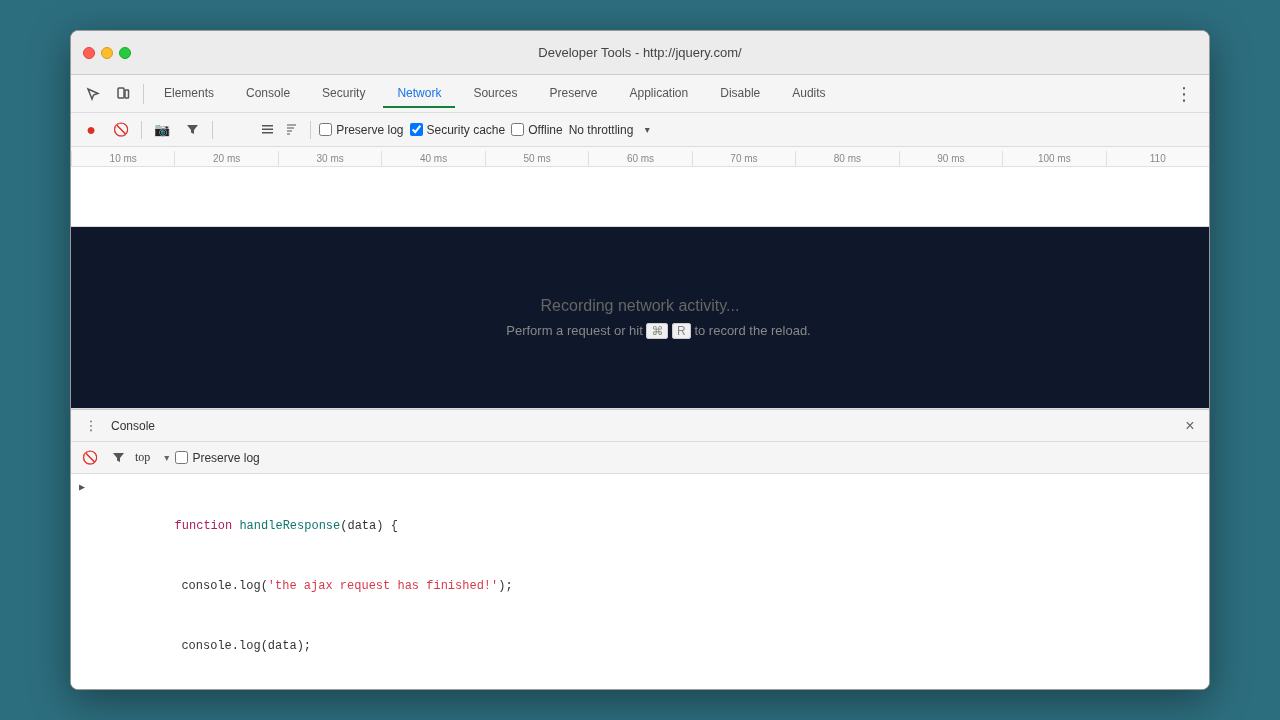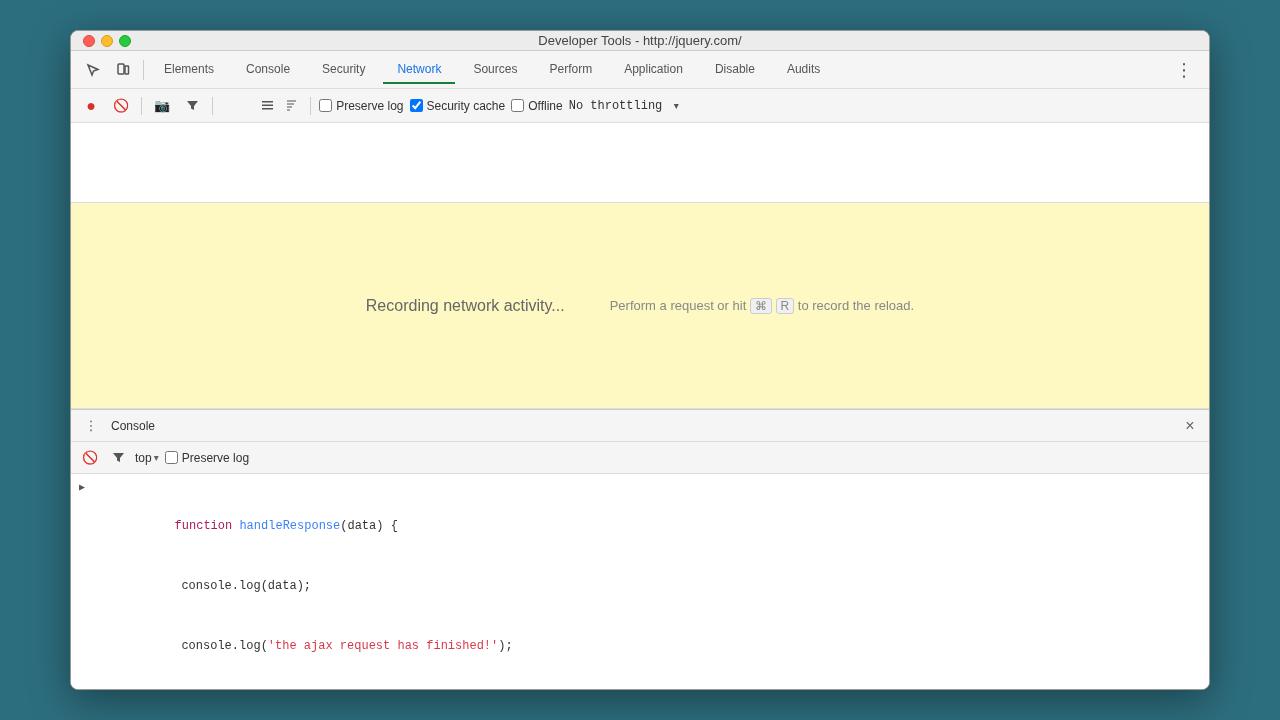--- a/index.html
+++ b/index.html
@@ -22,21 +22,21 @@
       box-shadow: 0 10px 40px rgba(0,0,0,0.4);
       display: flex;
       flex-direction: column;
       overflow: hidden;
       border: 1px solid #999;
     }
 
     
     .title-bar {
       background: #ececec;
-      height: 20px;
+      height: 44px;
       display: flex;
       align-items: center;
       padding: 0 12px;
       border-bottom: 1px solid #ccc;
       border-radius: 8px 8px 0 0;
       position: relative;
     }
     .traffic-lights {
       display: flex;
       gap: 6px;
@@ -173,21 +173,20 @@
       cursor: pointer;
     }
     .throttle-select {
       font-size: 12px;
       border: none;
       background: transparent;
       color: #333;
       cursor: pointer;
       appearance: none;
       padding-right: 16px;
-      font-family: Liberation Mono, monospace;
     }
     .throttle-wrapper {
       position: relative;
       display: flex;
       align-items: center;
     }
     .throttle-arrow {
       position: absolute;
       right: 0;
       font-size: 10px;
@@ -221,24 +220,24 @@
     }
     .timeline-chart {
       flex: 1;
       background: #fff;
     }
 
     
     .recording-area {
       flex: 1;
       display: flex;
-      flex-direction: row;
-      align-items: center;
-      justify-content: center;
-      background: #fef9c3;
+      flex-direction: column;
+      align-items: center;
+      justify-content: center;
+      background: #0f172a;
       color: #888;
       gap: 8px;
       border-bottom: 1px solid #ddd;
     }
     .recording-text-main {
       font-size: 16px;
       color: #666;
     }
     .recording-text-sub {
       font-size: 13px;
@@ -309,24 +308,25 @@
       border-radius: 3px;
       display: flex;
       align-items: center;
       justify-content: center;
       font-size: 13px;
       color: #555;
     }
     .console-level-select {
       display: flex;
       align-items: center;
-      gap: 2px;
-      font-size: 12px;
-      color: #333;
-      cursor: pointer;
+      gap: 14px;
+      font-size: 12px;
+      color: #333;
+      cursor: pointer;
+      font-family: Liberation Serif, serif;
     }
     .console-level-arrow { font-size: 10px; color: #666; }
     .console-preserve {
       display: flex;
       align-items: center;
       gap: 4px;
       font-size: 12px;
       color: #333;
     }
     .console-preserve input { cursor: pointer; }
@@ -351,21 +351,21 @@
     }
     .expand-arrow {
       position: absolute;
       left: 8px;
       top: 2px;
       color: #555;
       font-size: 10px;
       cursor: pointer;
     }
     .kw { color: #a71d5d; margin-left: 22px; }
-    .fn-name { color: #3b82f6; }
+    .fn-name { color: #0f766e; }
     .str-red { color: #d73a49; }
     .punc { color: #333; }
   </style>
 </head>
 <body>
 
 <div class="devtools-window">
 
   <div class="title-bar">
     <div class="traffic-lights">
@@ -388,21 +388,21 @@
         <rect x="9" y="3" width="3.5" height="8" rx="0.5"></rect>
       </svg>
     </button>
     <div class="toolbar-sep"></div>
     <div class="nav-tabs">
       <div class="nav-tab">Elements</div>
       <div class="nav-tab">Console</div>
       <div class="nav-tab">Security</div>
       <div class="nav-tab active">Network</div>
       <div class="nav-tab">Sources</div>
-      <div class="nav-tab">Perform</div>
+      <div class="nav-tab">Preserve</div>
       <div class="nav-tab">Application</div>
       <div class="nav-tab">Disable</div>
       <div class="nav-tab">Audits</div>
     </div>
     <div class="toolbar-more">⋮</div>
   </div>
 
   <div class="network-toolbar">
     <button class="net-btn record">●</button>
     <button class="net-btn">🚫</button>
@@ -449,20 +449,33 @@
       <select class="throttle-select">
         <option>No throttling</option>
         <option>Slow 3G</option>
         <option>Fast 3G</option>
       </select>
       <span class="throttle-arrow">▾</span>
     </div>
   </div>
 
   <div class="timeline-ruler">
+    <div class="ruler-marks">
+      <div class="ruler-mark">10 ms</div>
+      <div class="ruler-mark">20 ms</div>
+      <div class="ruler-mark">30 ms</div>
+      <div class="ruler-mark">40 ms</div>
+      <div class="ruler-mark">50 ms</div>
+      <div class="ruler-mark">60 ms</div>
+      <div class="ruler-mark">70 ms</div>
+      <div class="ruler-mark">80 ms</div>
+      <div class="ruler-mark">90 ms</div>
+      <div class="ruler-mark">100 ms</div>
+      <div class="ruler-mark">110</div>
+    </div>
     <div class="timeline-chart"></div>
   </div>
 
   <div class="recording-area">
     <div class="recording-text-main">Recording network activity...</div>
     <div class="recording-text-sub">
       <span>Perform a request or hit</span>
       <kbd>⌘</kbd>
       <kbd>R</kbd>
       <span>to record the reload.</span>
@@ -492,24 +505,24 @@
       </label>
     </div>
 
     <div class="console-content">
 
       <div class="code-line top-level">
         <span class="expand-arrow">▶</span>
         <span class="kw">function </span><span class="fn-name">handleResponse</span><span>(data) {</span>
       </div>
       <div class="code-line">
-        <span class="punc">    console.log(data);</span>
+        <span class="punc">    console.log(</span><span class="str-red">'the ajax request has finished!'</span><span class="punc">);</span>
       </div>
       <div class="code-line">
-        <span class="punc">    console.log(</span><span class="str-red">'the ajax request has finished!'</span><span class="punc">);</span>
+        <span class="punc">    console.log(data);</span>
       </div>
       <div class="code-line">
         
       </div>
 
     </div>
   </div>
 
 </div>
 

